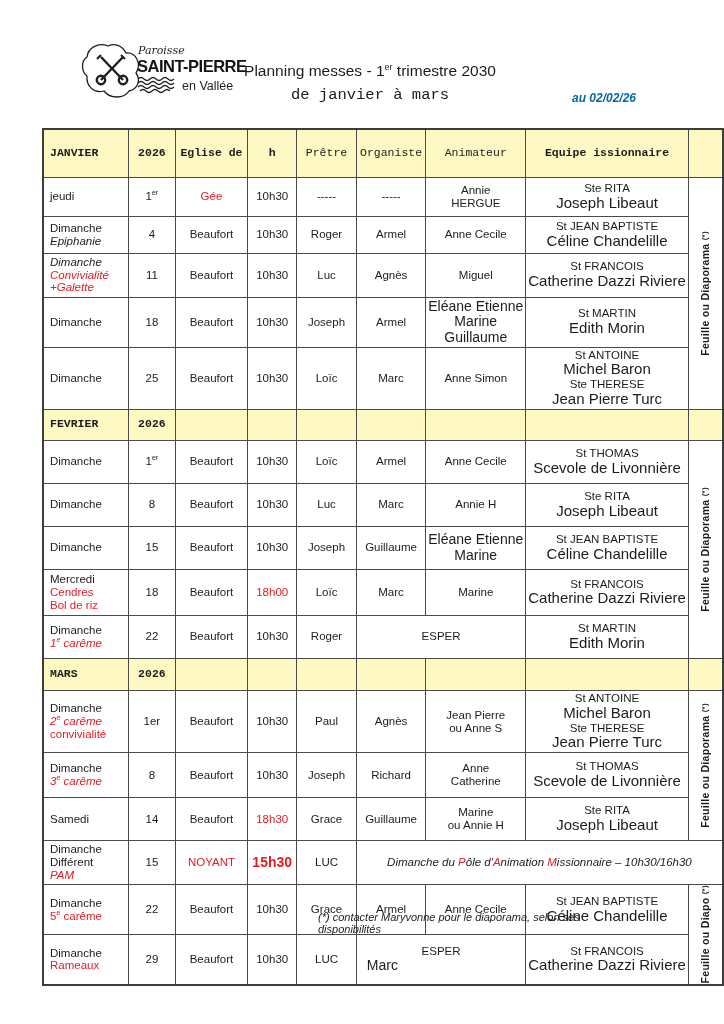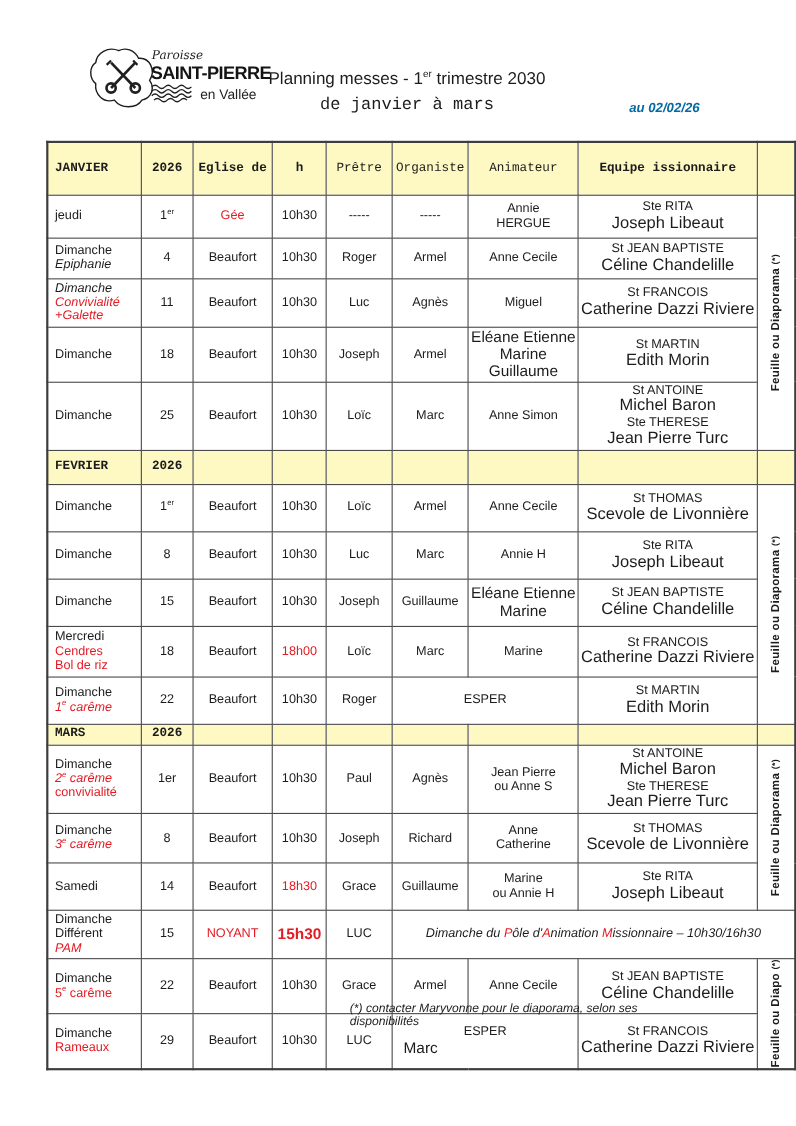--- a/index.html
+++ b/index.html
@@ -400,21 +400,21 @@
           <div class="ln"><span>Roger</span></div>
         </td>
         <td colspan="2">
           <div class="ln"><span>ESPER</span></div>
         </td>
         <td>
           <div class="ln"><span>St MARTIN</span></div>
           <div class="ln s"><span>Edith Morin</span></div>
         </td>
       </tr>
-      <tr style="height: 19px;">
+      <tr style="height: 32px;">
         <td class="peach al-l">
           <div class="ln bd"><span>MARS</span></div>
         </td>
         <td class="peach">
           <div class="ln bd"><span>2026</span></div>
         </td>
         <td class="peach"></td>
         <td class="peach"></td>
         <td class="peach"></td>
         <td class="peach"></td>

